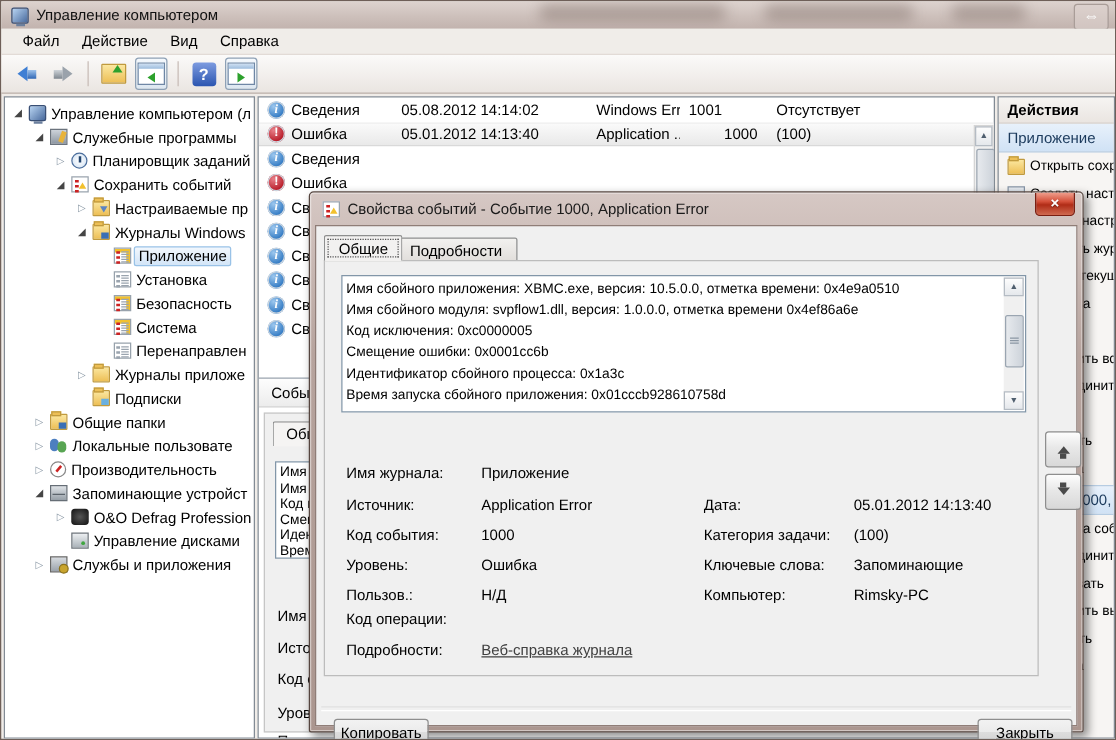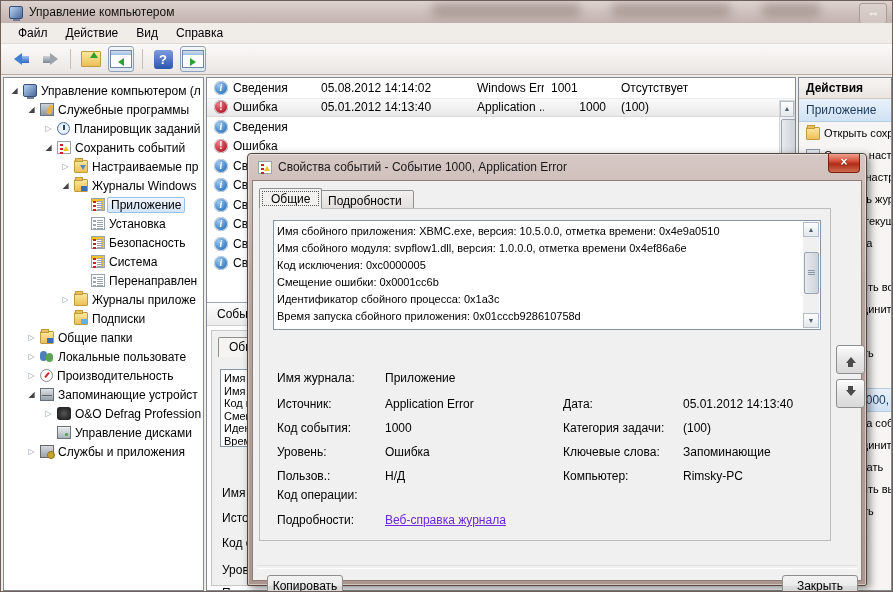--- a/index.html
+++ b/index.html
@@ -156,21 +156,21 @@
     border:1px solid #8e8f8f;border-radius:2px 2px 0 0;box-sizing:border-box;}
   .tab.active{left:6px;background:#f2f1f0;border-bottom:1px solid #f2f1f0;z-index:2;outline:1px dotted #555;outline-offset:-4px;}
   .tab.inactive{left:63px;top:9px;height:19px;background:linear-gradient(#f2f1ef,#e2dfdc);}
   .tabbox{position:absolute;left:6px;top:27px;width:570px;height:331px;border:1px solid #bcbcbc;background:#f0f0f0;}
   .dlg-box{position:absolute;left:13px;top:11px;width:548px;height:110px;background:#fff;border:1px solid #8296a8;box-sizing:border-box;}
   .dlg-lines{position:absolute;left:3px;top:2px;right:19px;bottom:2px;overflow:hidden;
     font-size:11px;line-height:17px;white-space:nowrap;}
   .dlg-sbar{position:absolute;right:1px;top:1px;width:16px;bottom:1px;background:#f0f0f0;}
   .frow{position:absolute;left:17px;width:562px;display:grid;grid-template-columns:108px 178px 120px auto;}
   .frow span{white-space:nowrap;overflow:hidden;}
-  .link{color:#6d28d9;text-decoration:underline;cursor:pointer;}
+  .link{color:#404040;text-decoration:underline;cursor:pointer;}
   .navbtn{position:absolute;left:583px;width:27px;height:27px;background:linear-gradient(#fdfdfd,#e8e8e8 45%,#d8d8d8);
     border:1px solid #8e8e8e;border-radius:3px;display:flex;flex-direction:column;align-items:center;justify-content:center;}
   .navbtn .tri-up{width:0;height:0;border:5px solid transparent;border-bottom:6px solid #4a4a4a;}
   .navbtn .tri-dn{width:0;height:0;border:5px solid transparent;border-top:6px solid #4a4a4a;}
   .navbtn .nstem{width:5px;height:4px;background:#4a4a4a;}
   .dlg-sep{position:absolute;left:4px;right:4px;top:384px;height:2px;
     border-top:1px solid #dfdfdf;border-bottom:1px solid #ffffff;}
   .btn{position:absolute;top:394px;height:23px;background:linear-gradient(#f2f2f2,#ebebeb 45%,#dddddd 46%,#cfcfcf);
     border:1px solid #8e8e8e;border-radius:3px;text-align:center;line-height:21px;box-sizing:border-box;}
   .btn::first-letter{text-decoration:underline;}

